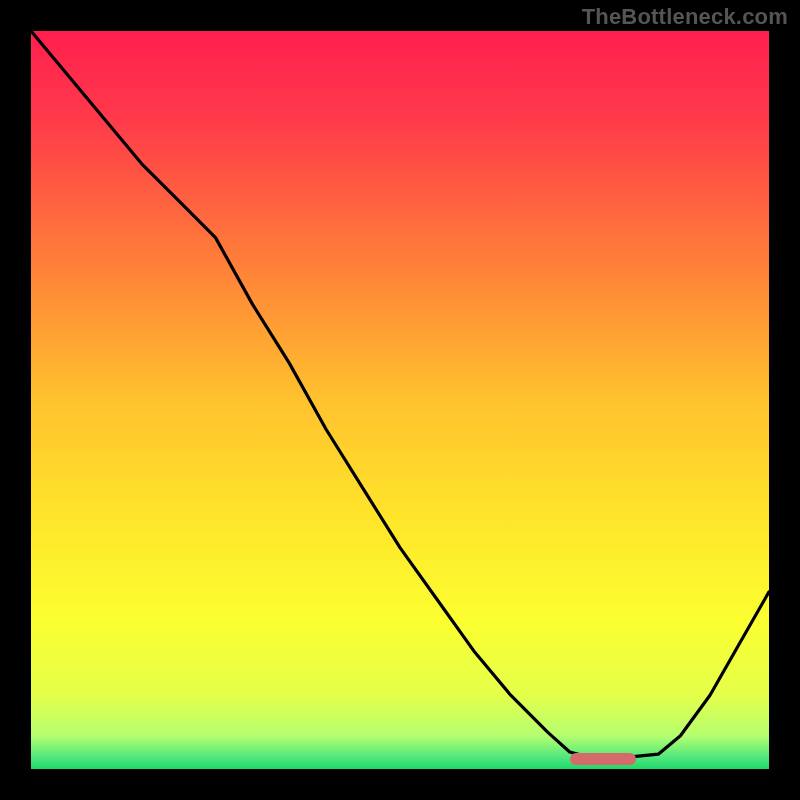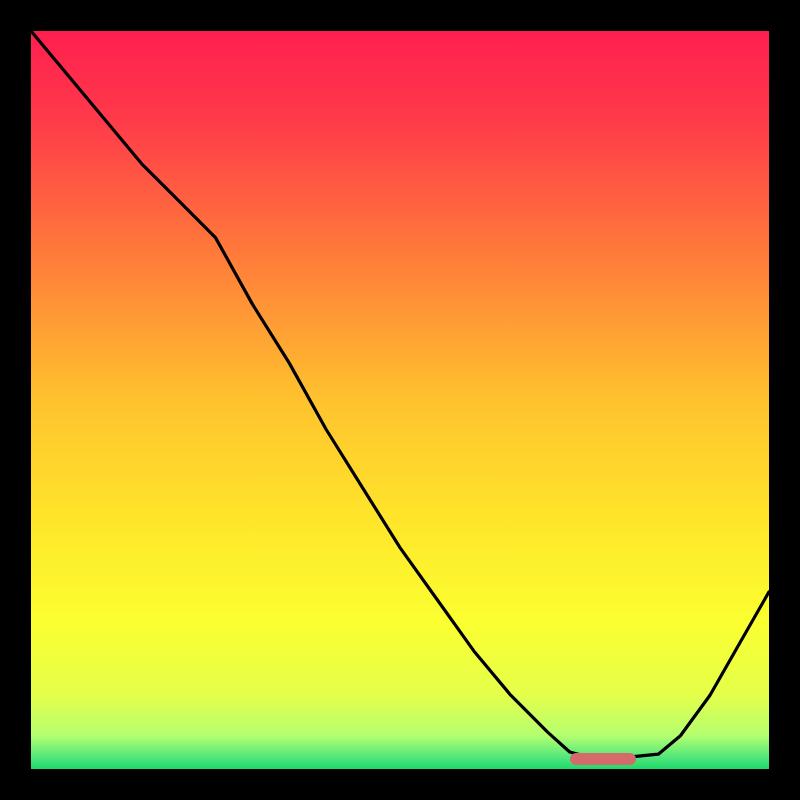--- a/index.html
+++ b/index.html
@@ -47,20 +47,21 @@
     position: absolute;
     height: 12px;
     border-radius: 6px;
     background: #d46a6a;
   }
 </style>
 </head>
 <body>
 
 <div class="outer">
+  <div class="watermark">TheBottleneck.com</div>
 
   <div class="plot-area">
     <svg class="gradient" viewBox="0 0 738 738" preserveAspectRatio="none">
       <defs>
         <linearGradient id="bg" x1="0" y1="0" x2="0" y2="1">
             <stop offset="0%" stop-color="#ff1f4f"></stop>
             <stop offset="12%" stop-color="#ff3a4a"></stop>
             <stop offset="30%" stop-color="#ff7a3a"></stop>
             <stop offset="50%" stop-color="#ffc22e"></stop>
             <stop offset="66%" stop-color="#ffe52a"></stop>

